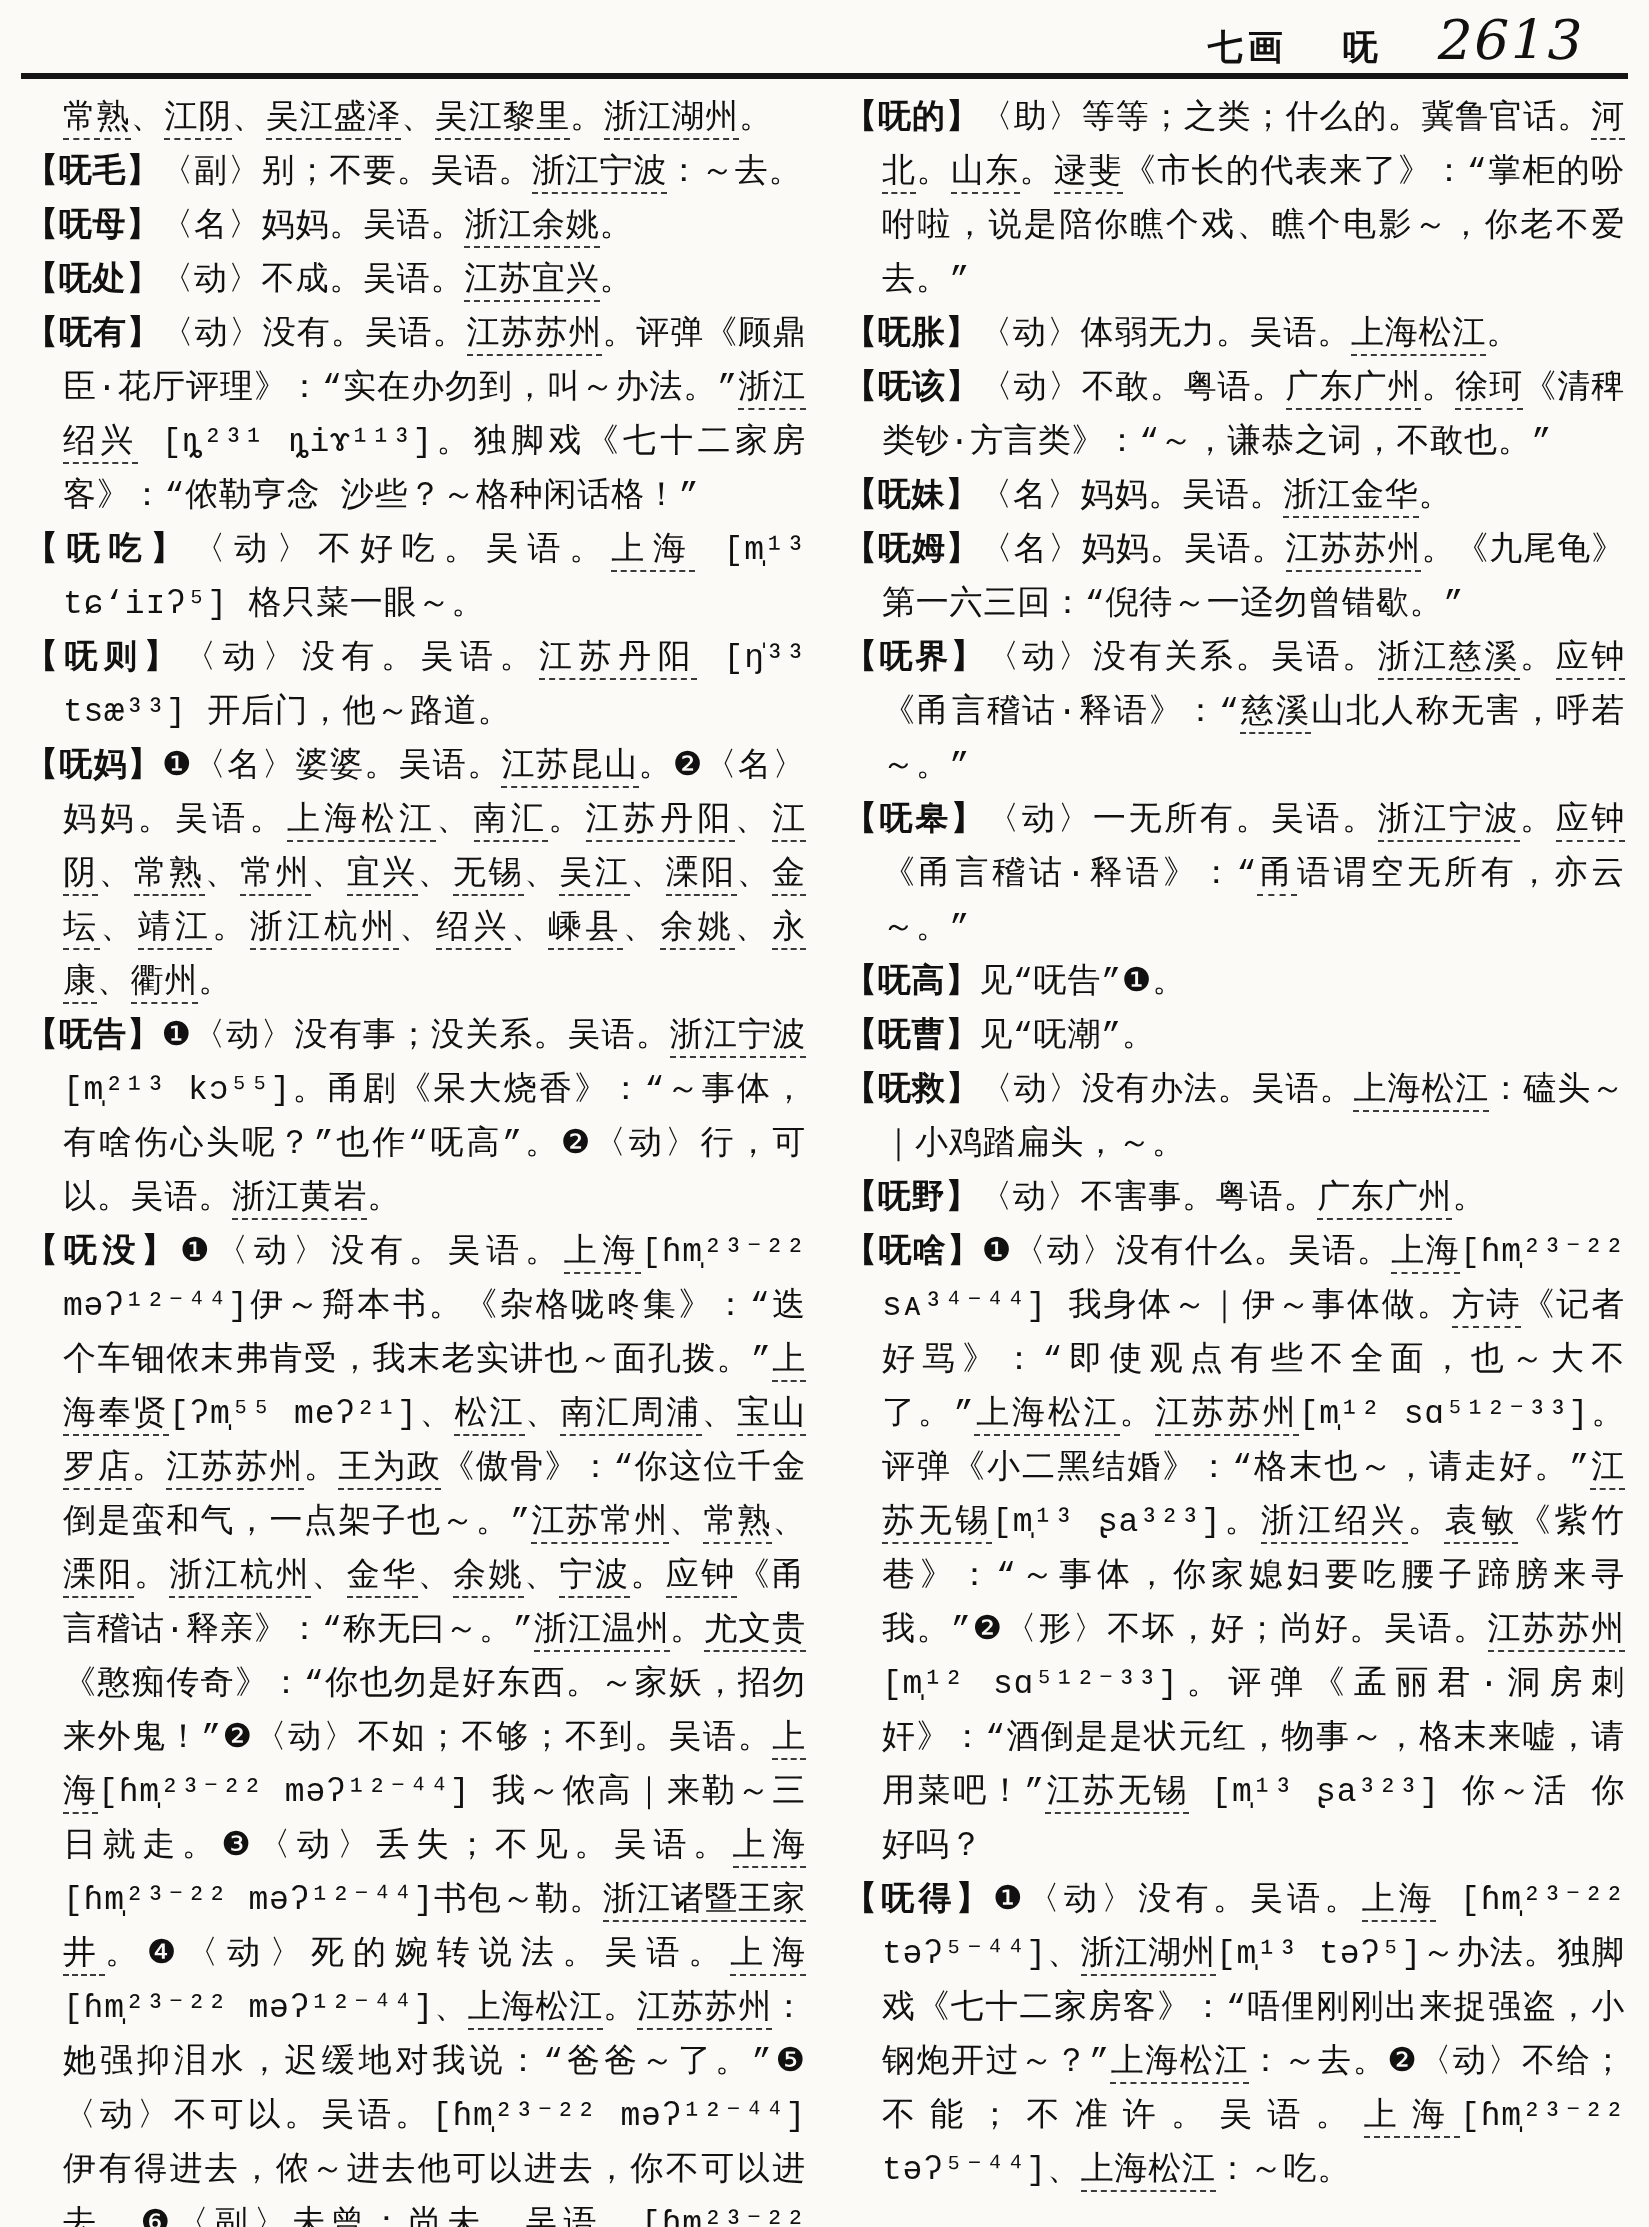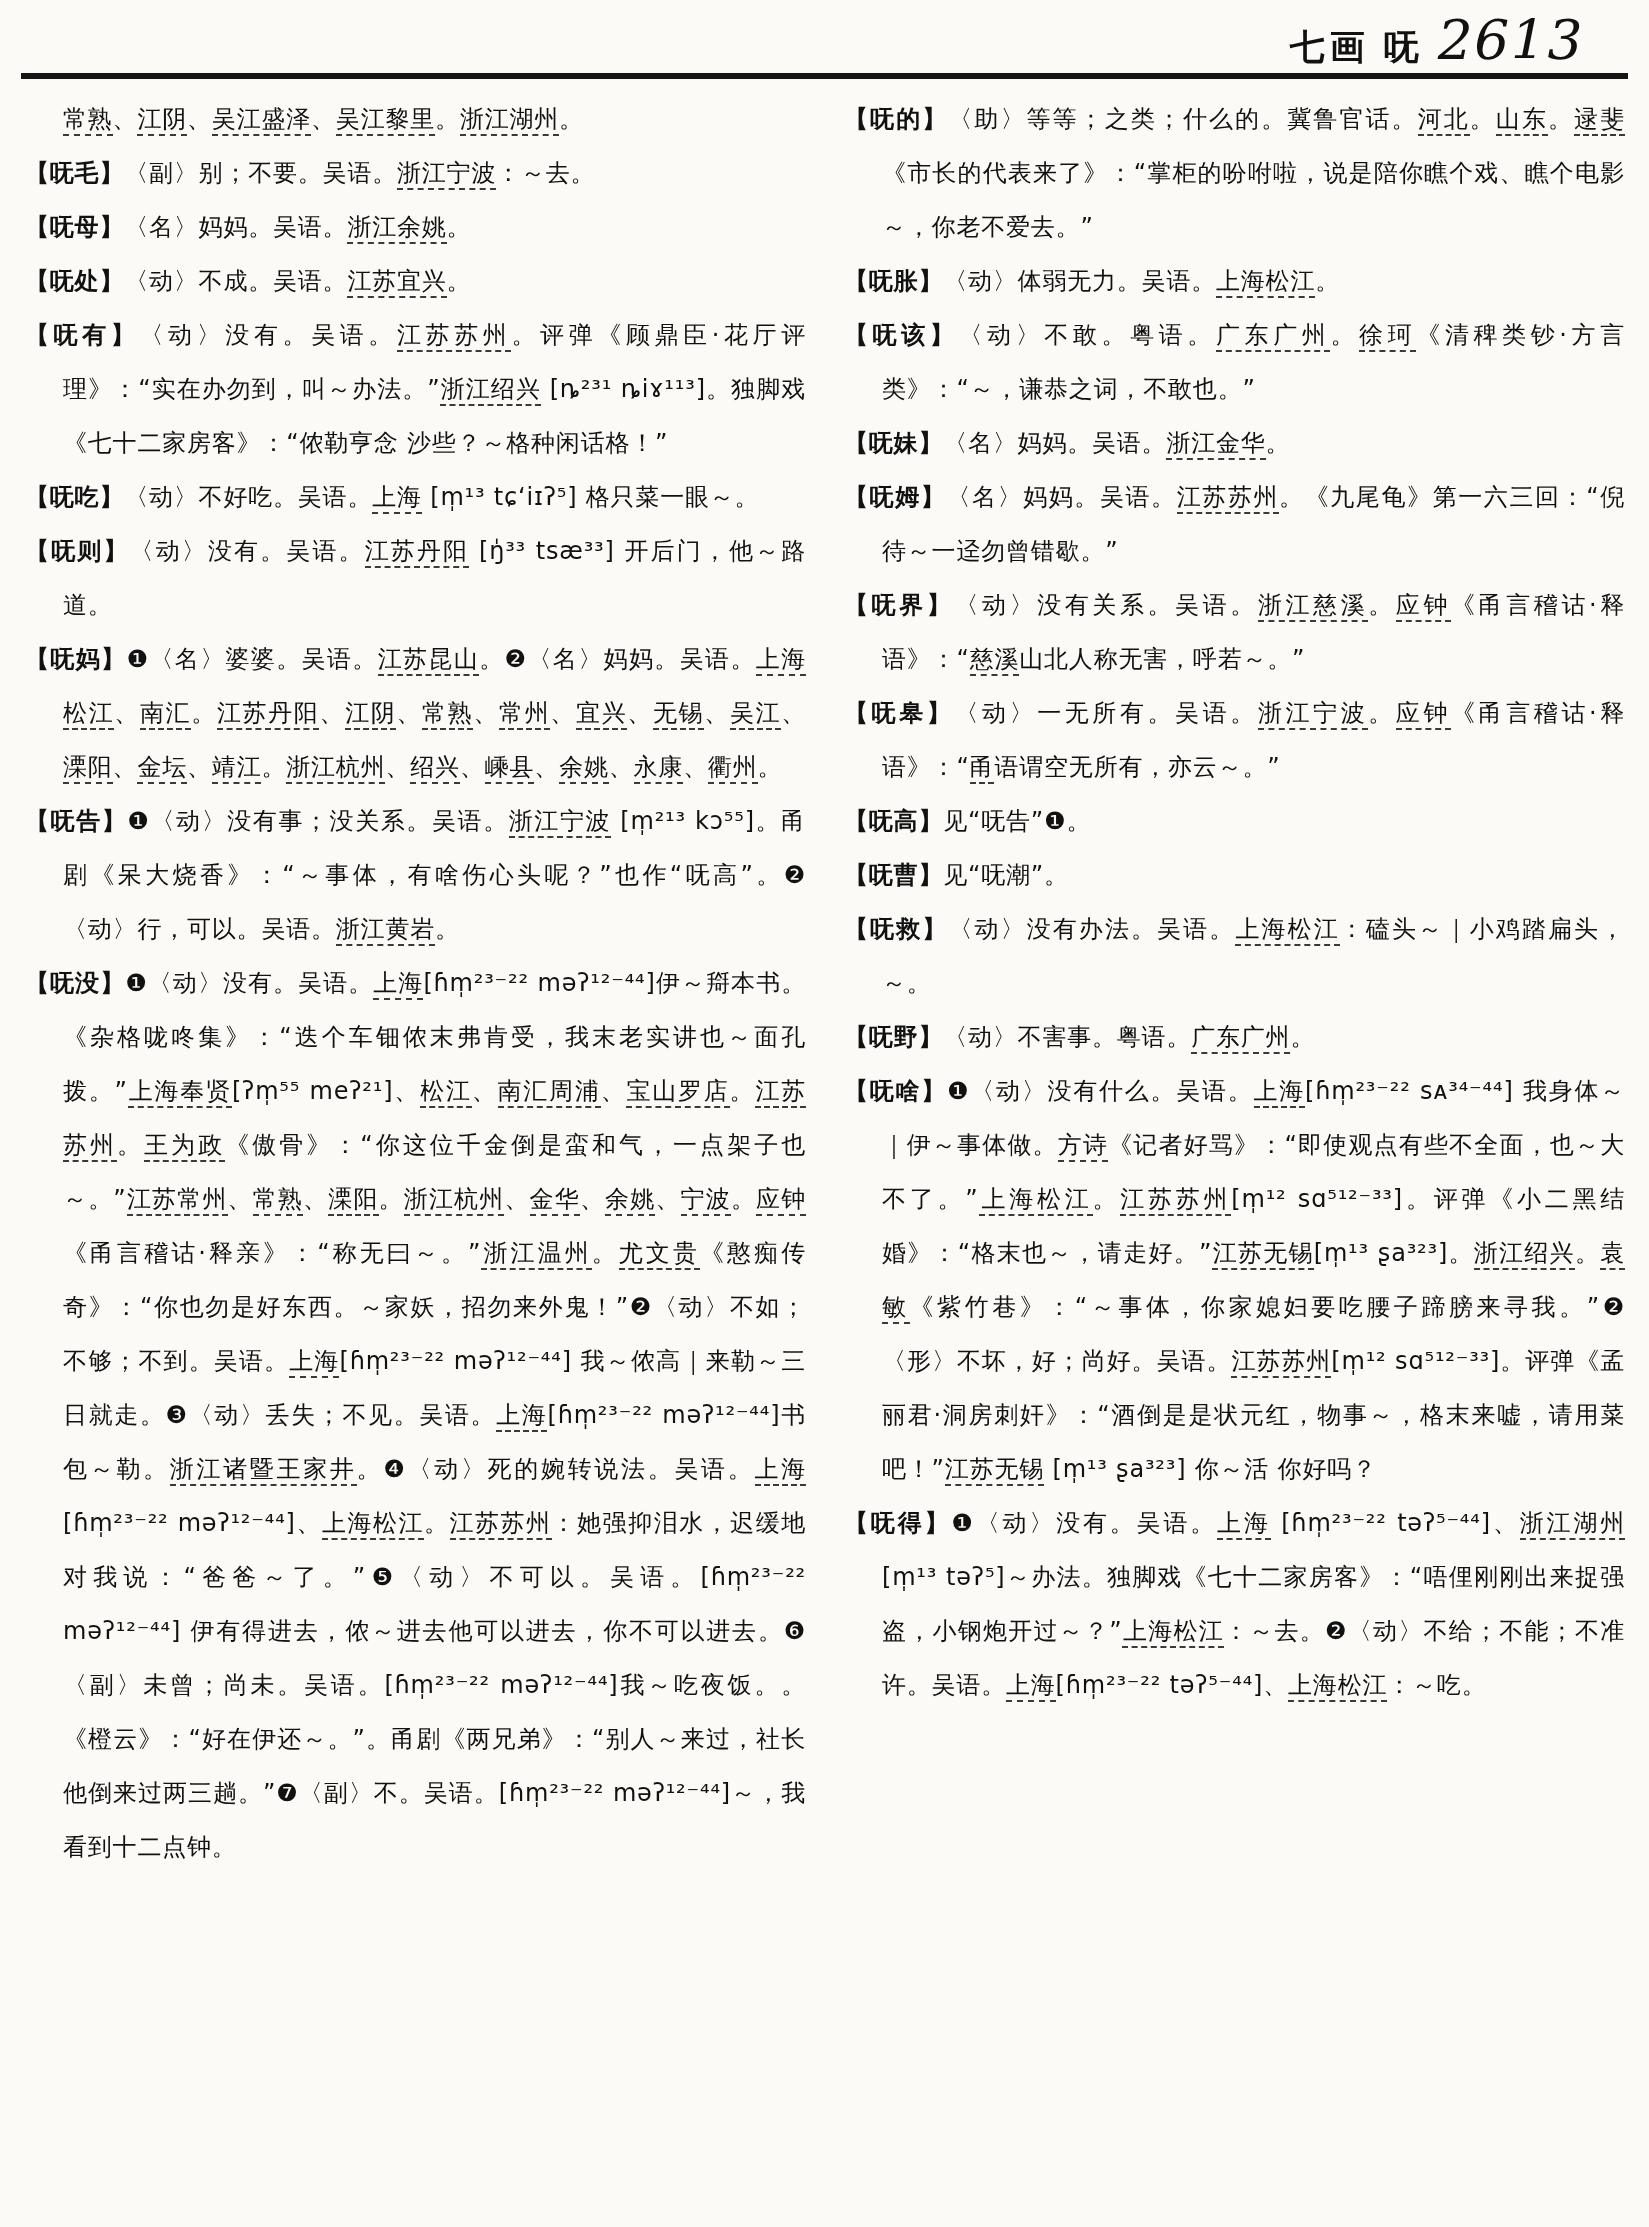--- a/index.html
+++ b/index.html
@@ -3,34 +3,34 @@
 <meta charset="utf-8">
 <style>
   html,body{margin:0;padding:0;}
   body{
     width:1650px;height:2227px;background:#fbfaf6;color:#111;
     font-family:"DejaVu Sans","Liberation Sans",sans-serif;
   }
   .page{position:relative;width:1650px;height:2227px;overflow:hidden;background:#fbfaf6;}
   .header{
     position:absolute;top:8.2px;left:0;width:1584px;
-    display:flex;justify-content:flex-end;align-items:baseline;gap:14px;
+    display:flex;justify-content:flex-end;align-items:baseline;gap:55px;
     padding-right:66px;
   }
   .sec{font-size:35px;font-weight:bold;letter-spacing:5px;}
   .pageno{
     font-family:"DejaVu Serif","Liberation Serif",serif;
     font-style:italic;font-weight:normal;font-size:55px;letter-spacing:1.6px;
   }
   .rule{position:absolute;top:73px;left:21.4px;width:1607px;height:5.8px;background:#151515;}
   .cols{
     position:absolute;top:92px;left:25px;width:1600px;height:2128px;
     display:flex;gap:38px;
   }
-  .col{width:781px;font-size:24px;line-height:54px;letter-spacing:0.8px;text-align:justify;}
+  .col{width:781px;font-size:33px;line-height:54px;letter-spacing:0.8px;text-align:justify;font-family:Liberation Mono, monospace;}
   .entry,.cont{margin:0;}
   .entry{padding-left:38px;text-indent:-38px;}
   .cont{padding-left:38px;text-indent:0;}
   .head{font-weight:bold;}
   .u{border-bottom:2.5px dashed #3a3a3a;padding-bottom:0.8px;}
 </style>
 </head>
 <body>
 
 <div class="page">

